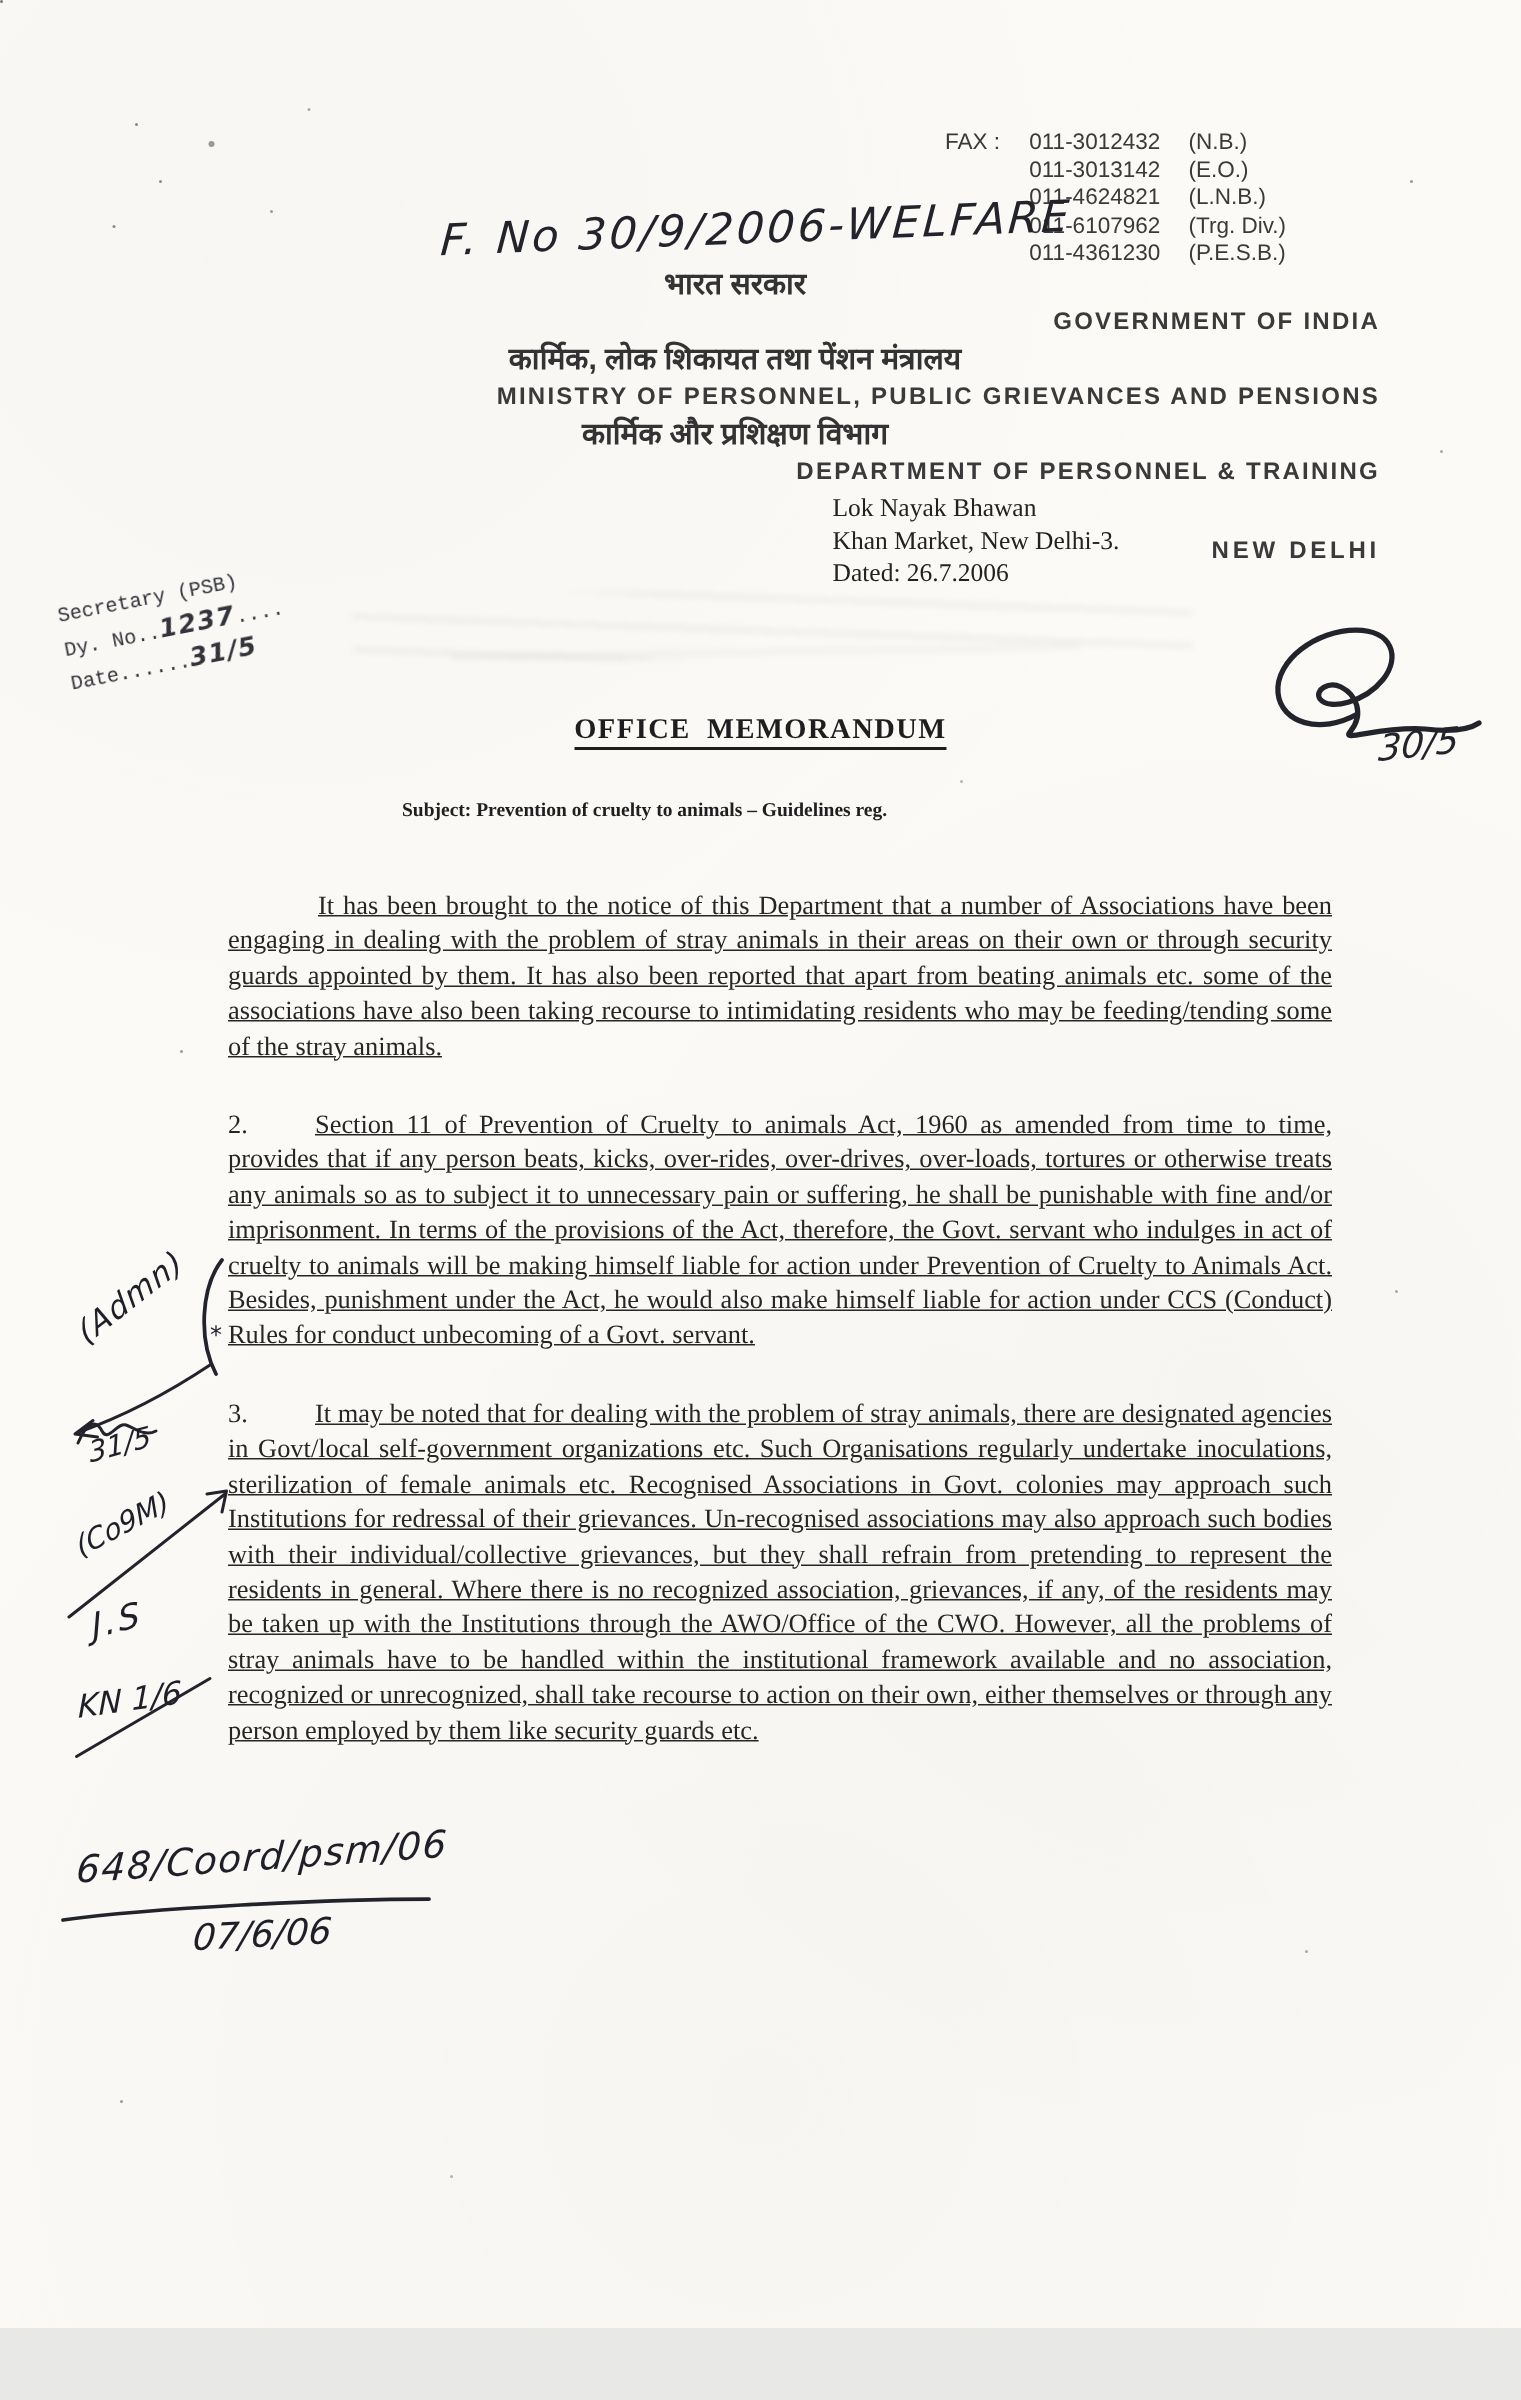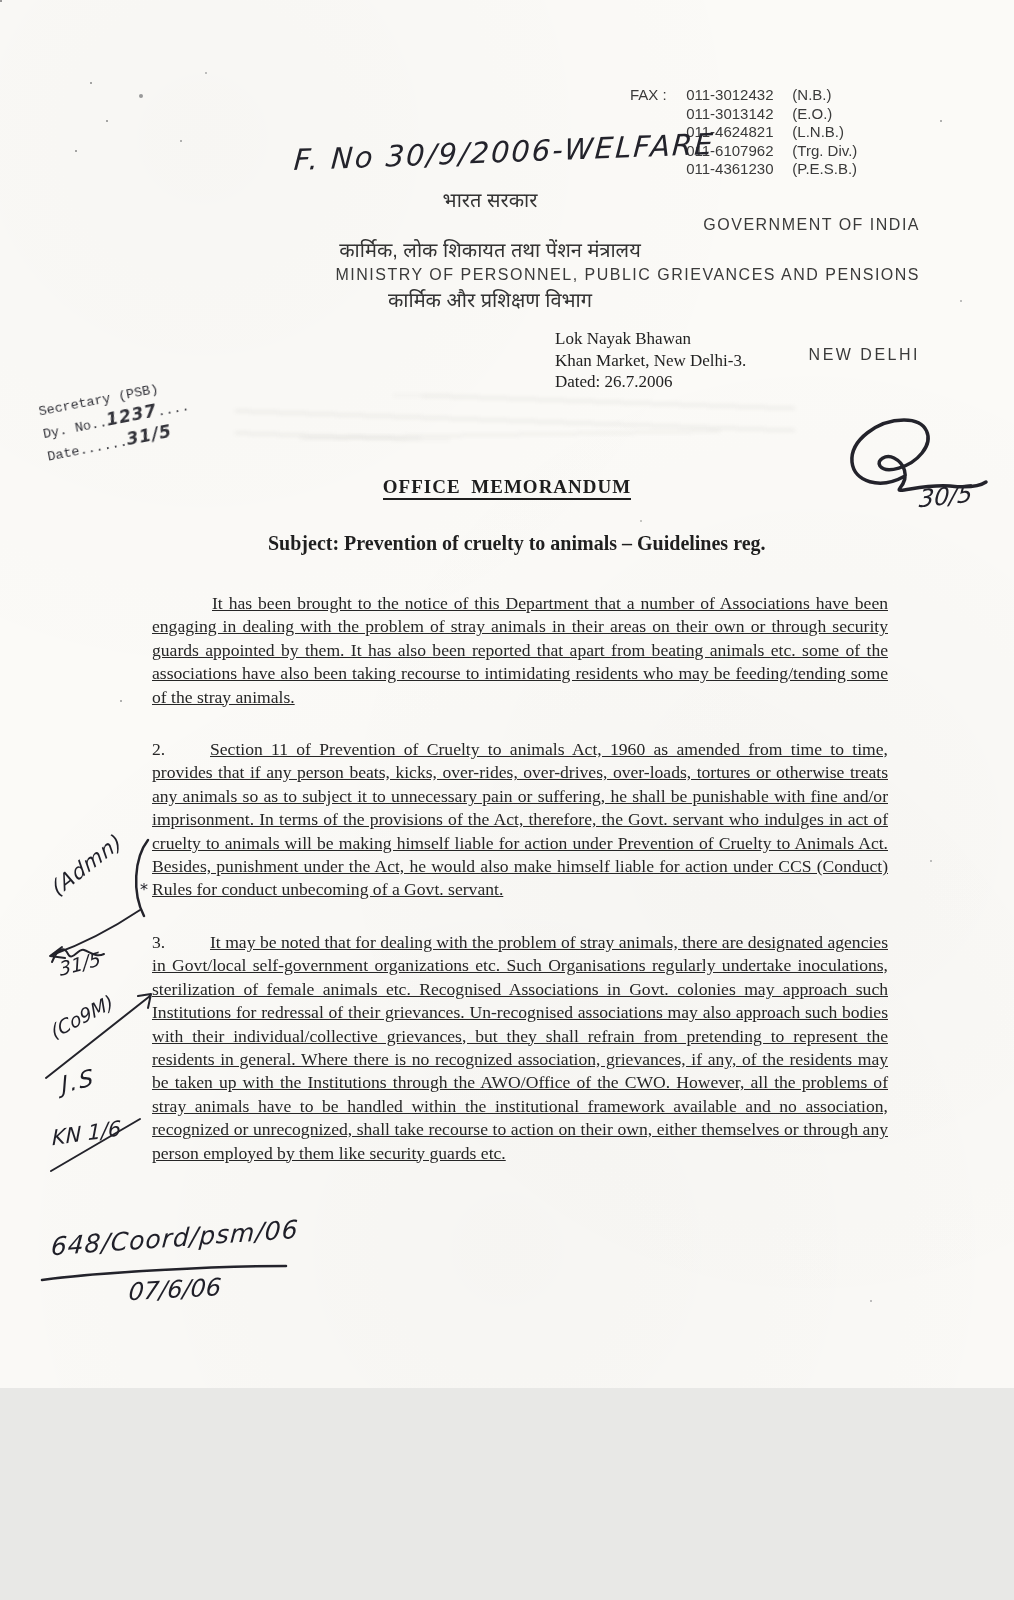--- a/index.html
+++ b/index.html
@@ -1,55 +1,55 @@
 <!DOCTYPE html>
 <html><head>
 <meta charset="utf-8">
 <style>
   html,body{margin:0;padding:0;}
   body{width:1014px;height:1600px;background:#e8e8e6;font-family:"Liberation Serif",serif;}
   .page{
-    position:relative;width:1014px;height:1388px;overflow:hidden;
+    position:relative;width:1014px;height:1552px;overflow:hidden;
     background:
       radial-gradient(circle at 20% 10%, rgba(0,0,0,0.015), transparent 40%),
       radial-gradient(circle at 80% 60%, rgba(0,0,0,0.015), transparent 45%),
       radial-gradient(circle at 50% 90%, rgba(0,0,0,0.02), transparent 50%),
       #fbfaf7;
     color:#2e2e2e;
   }
   .abs{position:absolute;}
   
   .fax{left:630px;top:86px;font-family:"Liberation Sans",sans-serif;font-size:15px;line-height:18.5px;color:#3a3a3a;}
   .fax-row{white-space:nowrap;}
   .fax-label{display:inline-block;width:52px;}
   .fax-num{display:inline-block;width:102px;}
   .fax-first-indent{display:inline-block;width:52px;}
   
   .hand{font-family:"DejaVu Sans",sans-serif;font-style:italic;color:#23232b;transform-origin:left top;}
   .file-no{left:295px;top:143px;font-size:29px;letter-spacing:2px;transform:rotate(-2.2deg) skewX(-6deg);}
   
-  .orghead{left:60px;top:188px;width:860px;text-align:center;font-family:"Liberation Sans",sans-serif;color:#3a3a3a;}
+  .orghead{left:60px;top:178px;width:860px;text-align:center;font-family:"Liberation Sans",sans-serif;color:#3a3a3a;font-weight:bold;}
   .hindi{font-size:20px;line-height:24px;color:#333;}
   .eng{font-size:16px;line-height:20px;letter-spacing:1.5px;text-align:right;}
   .orghead .row{margin-bottom:3px;}
   
   .addr{left:555px;top:328px;width:330px;text-align:left;font-size:17px;line-height:21.5px;color:#222;}
   
   .stamp{left:42px;top:388px;transform:rotate(-11deg);font-family:"Liberation Mono",monospace;font-size:13.5px;line-height:20px;color:#33333a;filter:blur(.3px);}
   .stamp .hv{font-family:"DejaVu Sans",sans-serif;font-style:italic;font-weight:bold;font-size:17px;letter-spacing:1px;}
   
   .ghost{left:235px;top:395px;width:560px;height:45px;opacity:.18;filter:blur(2px);
     background:repeating-linear-gradient(2deg,transparent 0 6px,#8a8a84 6px 8px,transparent 8px 22px);}
   .ghost2{left:300px;top:425px;width:420px;height:16px;opacity:.14;filter:blur(2px);
     background:repeating-linear-gradient(-1deg,transparent 0 9px,#8a8a84 9px 11px,transparent 11px 26px);}
   
   .memo-title{left:0;top:444px;width:1014px;text-align:center;margin-top:32px;}
   .memo-title span{font-weight:bold;font-size:19px;letter-spacing:1px;word-spacing:5px;border-bottom:2.5px solid #1e1e1e;padding-bottom:1px;color:#1e1e1e;}
   
-  .subject{left:268px;top:532px;font-weight:bold;font-size:20px;color:#1f1f1f;}
+  .subject{left:268px;top:532px;font-weight:bold;font-size:13px;color:#1f1f1f;}
   
   .bodytext{left:152px;top:592px;width:736px;font-size:17.6px;line-height:23.4px;text-align:justify;color:#262626;}
   .para{margin:0 0 29px 0;text-decoration:underline;}
   .para.indent{text-indent:60px;}
   .pnum{display:inline-block;width:58px;text-indent:0;}
   
   .ann{color:#1f1f28;}
   .admn{left:48px;top:880px;font-size:21px;transform:rotate(-38deg) skewX(-8deg);letter-spacing:1px;}
   .d315{left:58px;top:958px;font-size:19px;transform:rotate(-15deg) skewX(-8deg);}
   .cogm{left:48px;top:1022px;font-size:19px;transform:rotate(-28deg) skewX(-8deg);}
@@ -104,20 +104,21 @@
   </div>
 
   <div class="abs hand file-no">F. No 30/9/2006-WELFARE</div>
 
   <div class="abs orghead">
     <div class="row hindi">भारत सरकार</div>
     <div class="row eng">GOVERNMENT OF INDIA</div>
     <div class="row hindi">कार्मिक, लोक शिकायत तथा पेंशन मंत्रालय</div>
     <div class="row eng">MINISTRY OF PERSONNEL, PUBLIC GRIEVANCES AND PENSIONS</div>
     <div class="row hindi">कार्मिक और प्रशिक्षण विभाग</div>
+    <div class="row eng">DEPARTMENT OF PERSONNEL &amp; TRAINING</div>
     <div class="row eng" style="letter-spacing:2.5px;margin-top:33px;">NEW DELHI</div>
   </div>
 
   <div class="abs addr">
     <div>Lok Nayak Bhawan</div>
     <div>Khan Market, New Delhi-3.</div>
     <div>Dated: 26.7.2006</div>
   </div>
 
   <div class="abs stamp">

